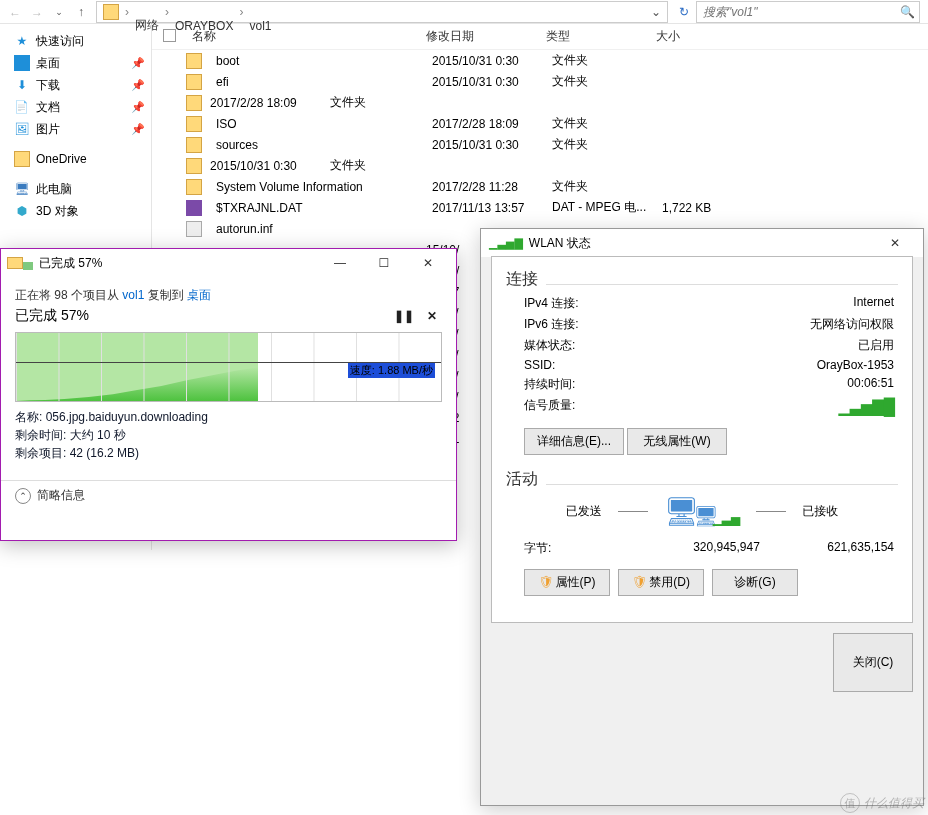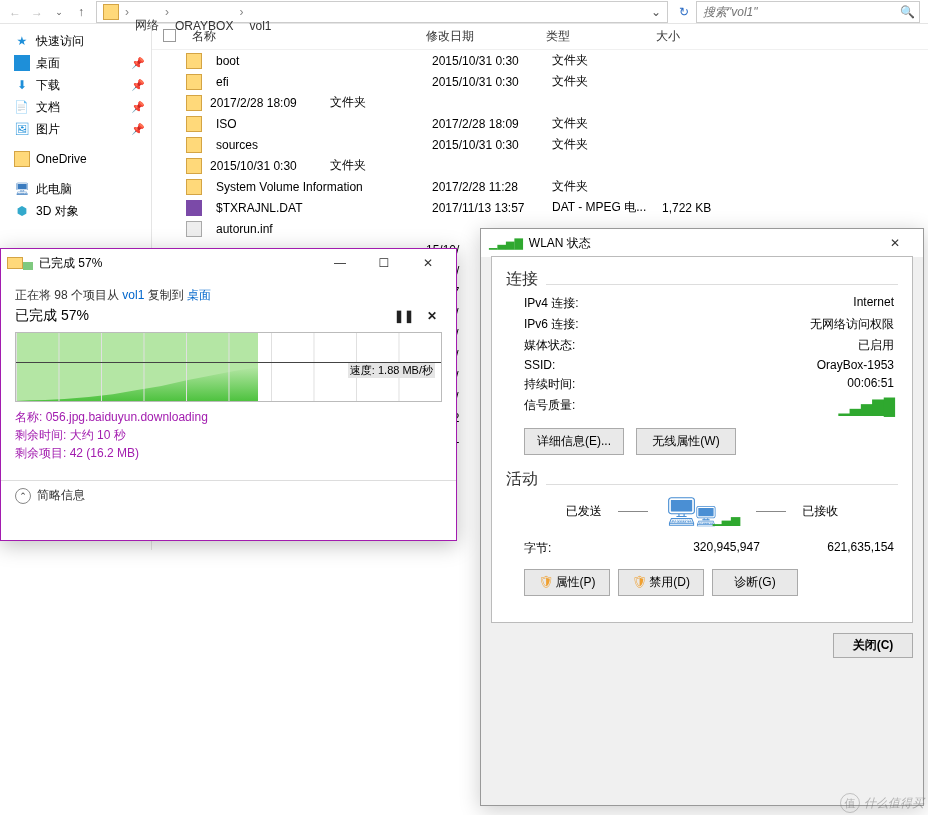--- a/index.html
+++ b/index.html
@@ -60,47 +60,47 @@
 .cd-line { font-size: 12px; color: #333; margin-bottom: 2px; }
 .cd-line a { color: #0066cc; text-decoration: none; }
 .cd-prog-row { display: flex; align-items: center; margin: 2px 0 6px; }
 .cd-prog-label { font-size: 14px; font-weight: 400; flex: 1; }
 .cd-pause, .cd-cancel { width: 20px; height: 20px; display: flex; align-items: center; justify-content: center; font-size: 14px; margin-left: 8px; color: #222; }
 .chart { position: relative; height: 70px; border: 1px solid #bbb; margin-bottom: 6px; background: #fff; }
 .chart-fill { position: absolute; left: 0; top: 0; bottom: 0; width: 57%; background: #b4e6a4; }
 .chart-fill::after { content: ''; position: absolute; left: 0; right: 0; bottom: 0; height: 50%; background: linear-gradient(to top, #4ec23f, transparent); clip-path: polygon(0 100%, 6% 98%, 12% 97%, 20% 94%, 30% 88%, 40% 80%, 50% 68%, 60% 56%, 70% 40%, 80% 26%, 90% 12%, 100% 0, 100% 100%); }
 .chart-grid { position: absolute; inset: 0; background-image: linear-gradient(to right, #e0e0e0 1px, transparent 1px); background-size: 10% 100%; }
 .chart-line { position: absolute; left: 0; right: 0; top: 42%; height: 1px; background: #444; }
-.speed-label { position: absolute; right: 6px; top: 44%; font-size: 11px; background: #e5e5e5; padding: 0 2px; }
-.cd-info { font-size: 12px; color: #a21caf; line-height: 18px; }
+.speed-label { position: absolute; right: 6px; top: 44%; font-size: 11px; background: #1d4ed8; padding: 0 2px; }
+.cd-info { font-size: 12px; color: #0f172a; line-height: 18px; }
 .cd-divider { border-top: 1px solid #ddd; margin: 18px -14px 6px; }
 .cd-brief { display: flex; align-items: center; gap: 6px; color: #333; }
 .cd-brief .circ { width: 16px; height: 16px; border: 1px solid #888; border-radius: 50%; display: flex; align-items: center; justify-content: center; font-size: 9px; }
 
 
 .wlan-dlg { position: absolute; top: 228px; left: 480px; width: 444px; height: 578px; background: #f0f0f0; border: 1px solid #999; box-shadow: 0 4px 20px rgba(0,0,0,0.2); }
 .wl-title { height: 28px; display: flex; align-items: center; padding: 0 8px; background: #fff; }
 .wl-title .sig { color: #2fa82f; margin-right: 6px; font-size: 11px; }
 .wl-close { margin-left: auto; width: 40px; text-align: center; color: #333; }
 .wl-tabs { display: flex; padding: 6px 10px 0; }
 .wl-tab { background: #fff; border: 1px solid #bbb; border-bottom: none; padding: 4px 14px; font-size: 12px; }
 .wl-body { background: #fff; border: 1px solid #bbb; margin: 0 10px 10px; padding: 12px 14px; margin-top: -1px; }
 .wl-fieldset { margin-bottom: 14px; }
 .wl-legend { font-size: 16px; color: #333; padding-bottom: 4px; }
 .wl-hr { height: 1px; background: #ddd; margin: -10px 0 8px 40px; }
 .wl-row { display: flex; justify-content: space-between; padding: 2px 4px 2px 18px; font-size: 12px; }
-.wl-btn-row { display: flex; gap: 12px; margin: 10px 0 4px 18px; }
+.wl-btn-row { display: flex; gap: 3px; margin: 10px 0 4px 18px; }
 .wl-btn { background: #e9e9e9; border: 1px solid #aaa; padding: 4px 10px; min-width: 100px; text-align: center; }
 .sig-icon { color: #2fa82f; font-size: 16px; letter-spacing: -1px; }
 .activity { display: flex; align-items: center; justify-content: center; gap: 16px; margin: 10px 0; }
 .act-comp { display: flex; align-items: center; gap: 4px; font-size: 28px; color: #4a8fd4; }
 .act-sig { color: #2fa82f; font-size: 12px; margin-left: -10px; margin-top: 14px; }
 .dash { width: 30px; height: 1px; background: #888; }
 .wl-footer { display: flex; justify-content: flex-end; padding: 0 10px 10px; }
-.wl-btn.footer { min-width: 80px; padding: 3px 16px; font-weight: bold; }
+.wl-btn.footer { min-width: 80px; padding: 20px 16px; }
 .shield { color: #f0a030; margin-right: 2px; }
 
 
 .watermark { position: absolute; right: 4px; bottom: 2px; font-size: 12px; color: rgba(100,100,100,0.45); font-style: italic; display: flex; align-items: center; gap: 4px; }
 .watermark .c { width: 20px; height: 20px; border: 1px solid rgba(120,120,120,0.4); border-radius: 50%; display: flex; align-items: center; justify-content: center; font-size: 11px; font-style: normal; }
 </style>
 </head>
 <body>
 
 <div class="explorer">

